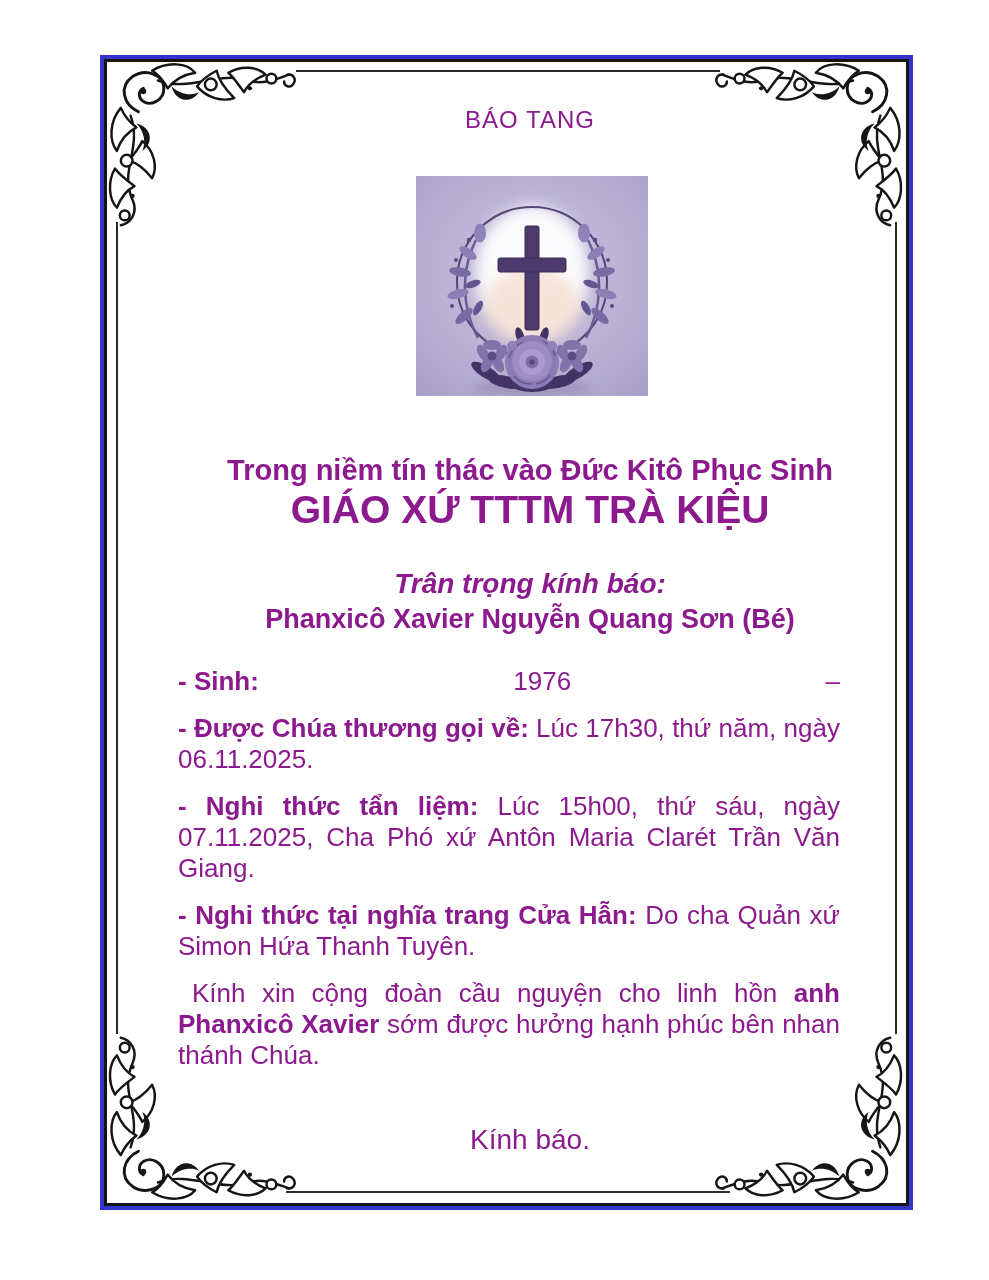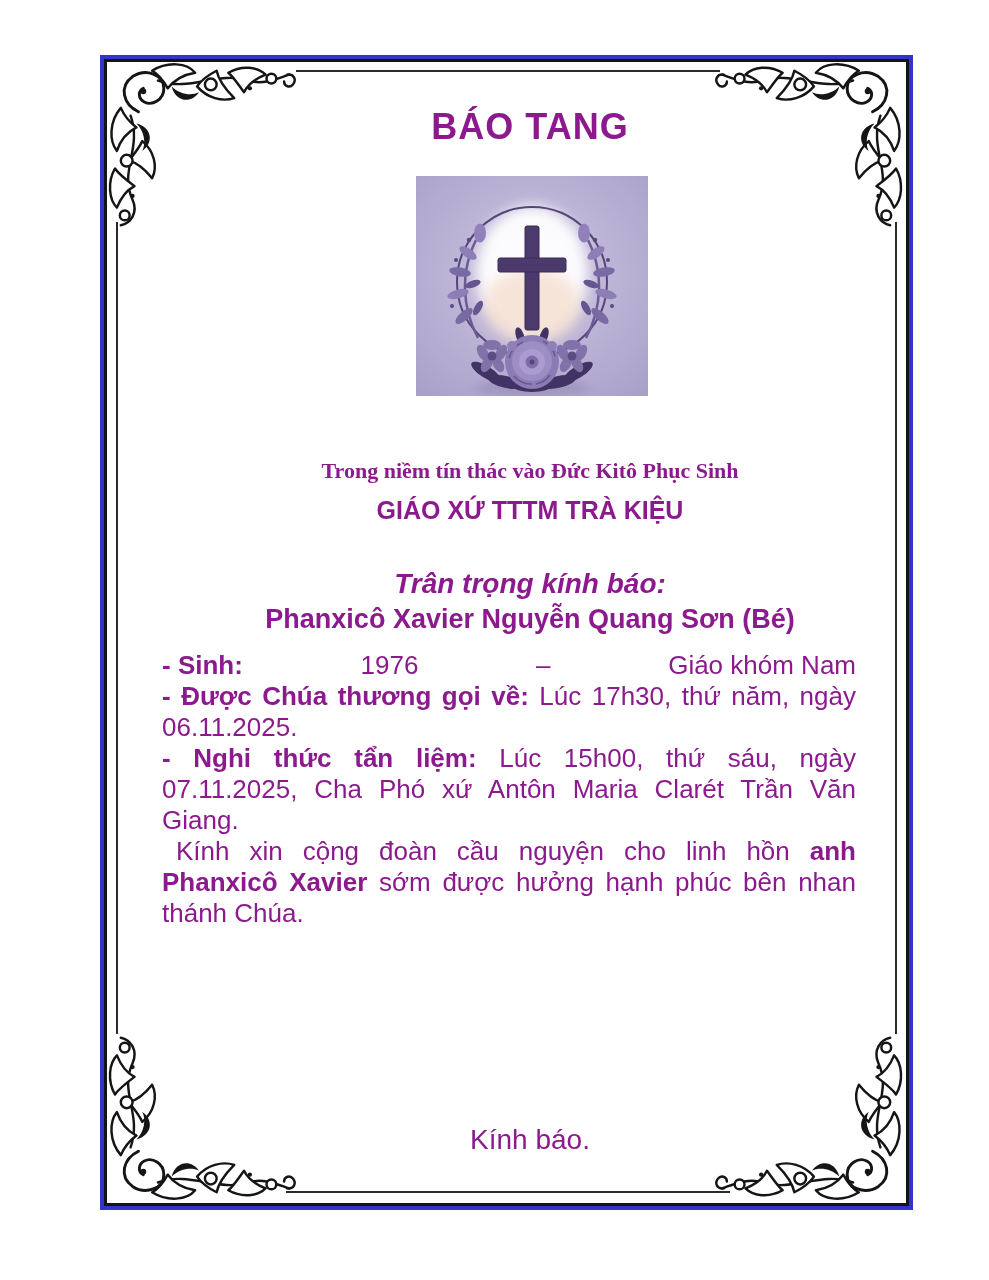--- a/index.html
+++ b/index.html
@@ -19,33 +19,33 @@
   #rule-top{left:296px;top:70px;width:424px;height:2px;}
   #rule-bottom{left:286px;top:1191px;width:444px;height:2px;}
   #rule-left{left:116px;top:222px;width:2px;height:812px;}
   #rule-right{left:895px;top:222px;width:2px;height:812px;}
   .corner{position:absolute;width:196px;height:176px;}
   #corner-tl{left:103px;top:59px;}
   #corner-tr{left:712px;top:59px;transform:scaleX(-1);}
   #corner-bl{left:103px;top:1028px;transform:scaleY(-1);}
   #corner-br{left:712px;top:1028px;transform:scale(-1,-1);}
   .centered{position:absolute;left:150px;width:760px;text-align:center;}
-  #doc-title{top:106px;font-size:36px;font-weight:bold;letter-spacing:1px;}
+  #doc-title{top:106px;font-size:24px;font-weight:normal;letter-spacing:1px;}
   #memorial-image{position:absolute;left:416px;top:176px;width:232px;height:220px;}
   #memorial-image svg{display:block;width:100%;height:100%;}
   #intro{top:450px;font-weight:bold;}
-  #intro .l1{font-size:22px;line-height:41px;font-family:Liberation Serif, serif;}
-  #intro .l2{font-size:25px;line-height:38px;}
+  #intro .l1{font-size:29px;line-height:41px;}
+  #intro .l2{font-size:39px;line-height:38px;}
   #announce{top:568px;font-size:28px;font-weight:bold;font-style:italic;}
   #deceased-name{top:603px;font-size:27px;font-weight:bold;line-height:32px;}
   #details{
     position:absolute;left:162px;top:650px;width:694px;
     font-size:26px;line-height:31px;
   }
-  #details p{margin:0;text-align:justify;text-align-last:left;}
+  #details p{margin:16px;text-align:justify;text-align-last:left;}
   .row-flex{display:flex;justify-content:space-between;align-items:baseline;}
   .gap-spacer{display:inline-block;width:112px;}
   #prayer{text-indent:14px;}
   b{font-weight:bold;}
   #closing{top:1124px;font-size:28px;}
   .flourish-defs{position:absolute;width:0;height:0;}
 </style>
 </head>
 <body>
 
@@ -193,26 +193,28 @@
 
 <div class="centered" id="announce">Trân trọng kính báo:</div>
 
 <div class="centered" id="deceased-name">Phanxicô Xavier Nguyễn Quang Sơn (Bé)</div>
 
 <div id="details">
   <p class="row-flex">
     <b>- Sinh:</b>
     <span>1976</span>
     <span>–</span>
-    <span>Giáo khóm Nam</span>
   </p>
   <p>
     <b>- Được Chúa thương gọi về:</b><span> Lúc 17h30, thứ năm, ngày 06.11.2025.</span>
   </p>
   <p>
     <b>- Nghi thức tẩn liệm:</b><span> Lúc 15h00, thứ sáu, ngày 07.11.2025, Cha Phó xứ Antôn Maria Clarét Trần Văn Giang.</span>
   </p>
+  <p>
+    <b>- Nghi thức tại nghĩa trang Cửa Hẫn:</b><span> Do cha Quản xứ Simon Hứa Thanh Tuyên.</span>
+  </p>
   <p id="prayer">
     <span>Kính xin cộng đoàn cầu nguyện cho linh hồn </span><b>anh Phanxicô Xavier</b><span> sớm được hưởng hạnh phúc bên nhan thánh Chúa.</span>
   </p>
 </div>
 
 <div class="centered" id="closing">Kính báo.</div>
 
 </body></html>

